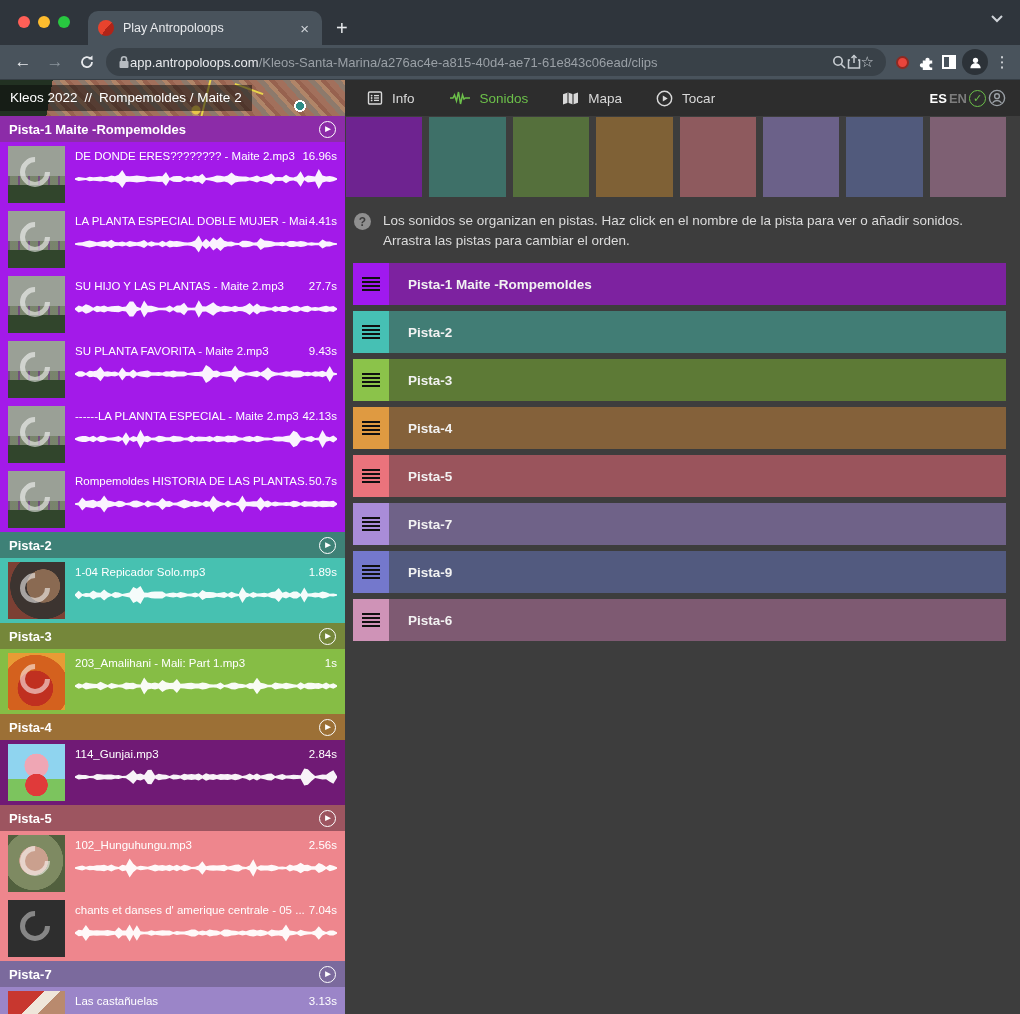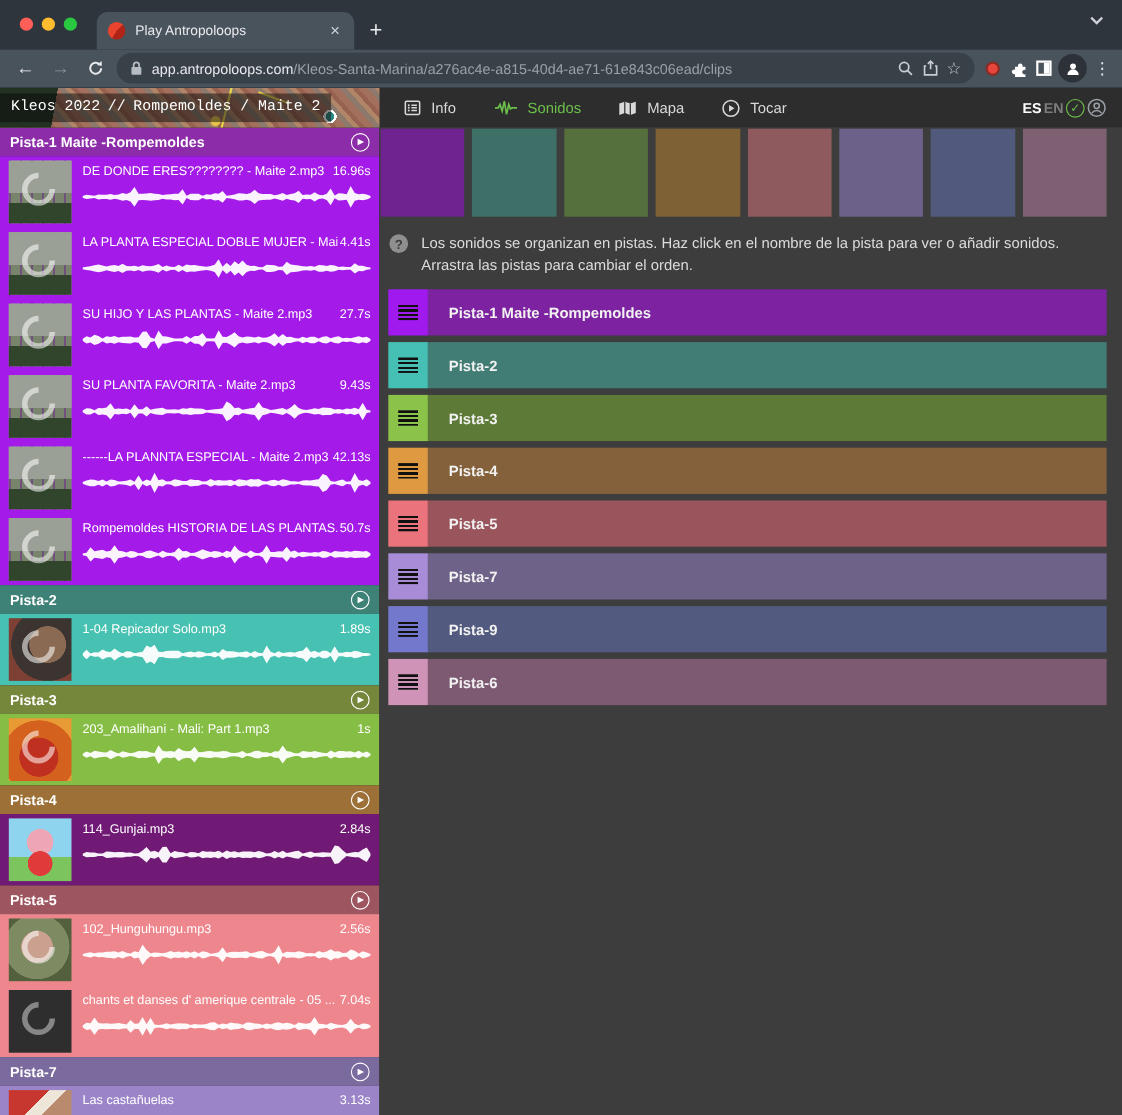--- a/index.html
+++ b/index.html
@@ -20,41 +20,40 @@
   .tab-close { color:#cfd3d8; font-size:15px; padding:0 3px; cursor:default; }
   .newtab { color:#e8eaed; font-size:20px; margin-left:14px; padding-bottom:5px; }
   .strip-chevron { position:absolute; right:16px; top:14px; }
 
   
   .toolbar { height:35px; background:#49535c; display:flex; align-items:center; padding:0 10px; gap:6px;
     border-bottom:1px solid rgba(0,0,0,.25); flex:0 0 auto; }
   .navbtn { color:#e8eaed; font-size:17px; width:26px; text-align:center; }
   .navbtn.dim { color:#8b949c; }
   .urlpill { flex:1; height:28px; background:#394148; border-radius:14px; display:flex; align-items:center;
-    padding:0 12px; gap:8px; color:#e8eaed; font-size:13px; min-width:0; }
+    padding:0 12px; gap:0; color:#e8eaed; font-size:13px; min-width:0; }
   .url-text { flex:1; white-space:nowrap; overflow:hidden; }
   .url-path { color:#9aa0a6; }
   .pill-ico { flex:0 0 auto; display:flex; align-items:center; }
   .star { color:#c8cdd2; font-size:15px; }
   .rec { width:13px; height:13px; border-radius:50%; background:#e8453c; border:2px solid #8e2a22; margin:0 4px; }
   .chrome-avatar { width:26px; height:26px; border-radius:50%; background:#2c3238; display:flex;
     align-items:center; justify-content:center; }
   .kebab { color:#e8eaed; font-size:15px; width:16px; text-align:center; }
   .split-sq { width:14px; height:14px; border:2px solid #fff; position:relative; }
   .split-sq::after { content:""; position:absolute; right:0; top:0; width:5px; height:10px; background:#fff; }
 
   
   .appheader { height:36px; background:#2d2d2d; display:flex; align-items:center; flex:0 0 auto; }
   .geo { width:345px; height:36px; position:relative; overflow:hidden; flex:0 0 auto;
     background:
       radial-gradient(circle at 300px 26px, #2e8c86 0 4px, #fff 4px 6px, transparent 6px),
       radial-gradient(circle at 196px 30px, #e8c64a 0 4px, transparent 5px),
       linear-gradient(100deg,#223122 0 15%, rgba(0,0,0,0) 15%),
       repeating-linear-gradient(48deg,#a2705c 0 6px,#8d7a6c 6px 11px,#b08568 11px 15px,#97624f 15px 19px);
-    font-family: Liberation Mono, monospace;
   }
   .geo-line1 { position:absolute; left:205px; top:-4px; width:2px; height:44px; background:#e8d44a; transform:rotate(14deg); }
   .geo-line2 { position:absolute; left:248px; top:-6px; width:2px; height:30px; background:#e8d44a; transform:rotate(-70deg); }
   .breadcrumb { position:absolute; left:0; top:5px; background:rgba(10,10,10,.5); color:#fff; font-size:13.5px;
     padding:5px 10px 6px; white-space:nowrap; }
   .breadcrumb .sep { margin:0 7px; }
   .appnav { display:flex; align-items:center; gap:34px; margin-left:22px; }
   .navitem { display:flex; align-items:center; gap:9px; color:#d9d9d9; font-size:13.5px; }
   .navitem.active { color:#6cc04a; }
   .header-right { margin-left:auto; display:flex; align-items:center; gap:2px; padding-right:14px; }

